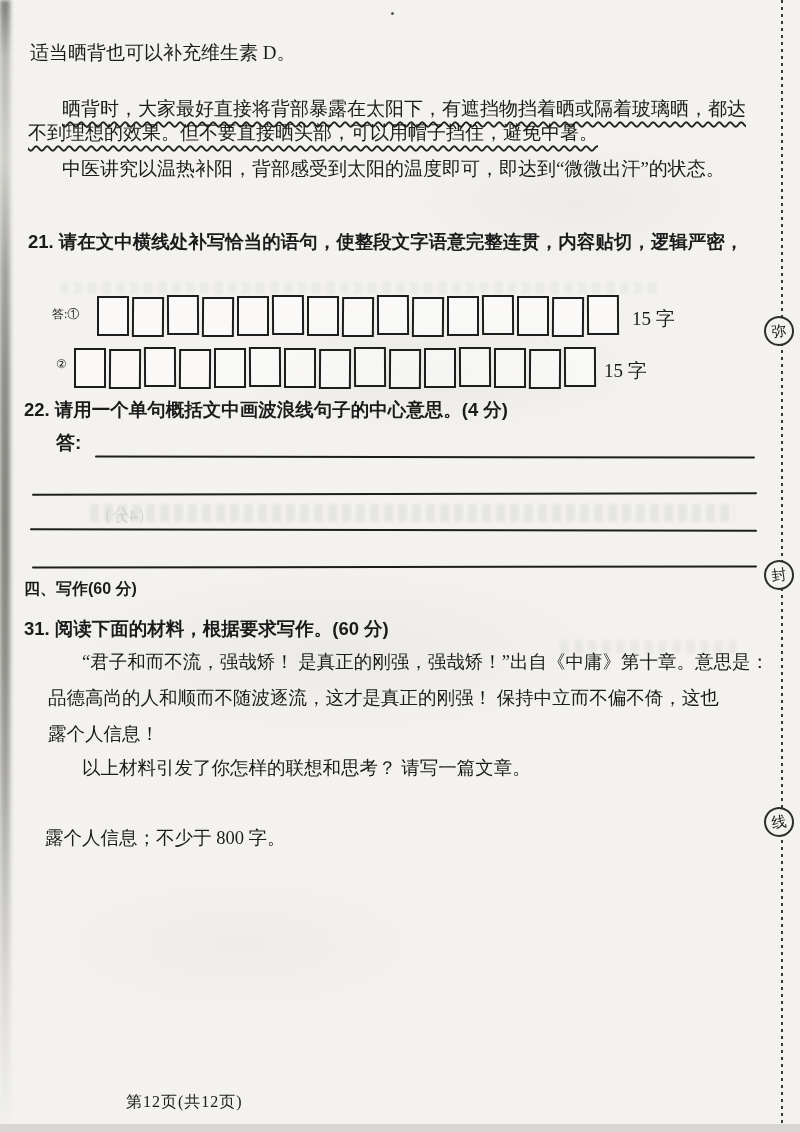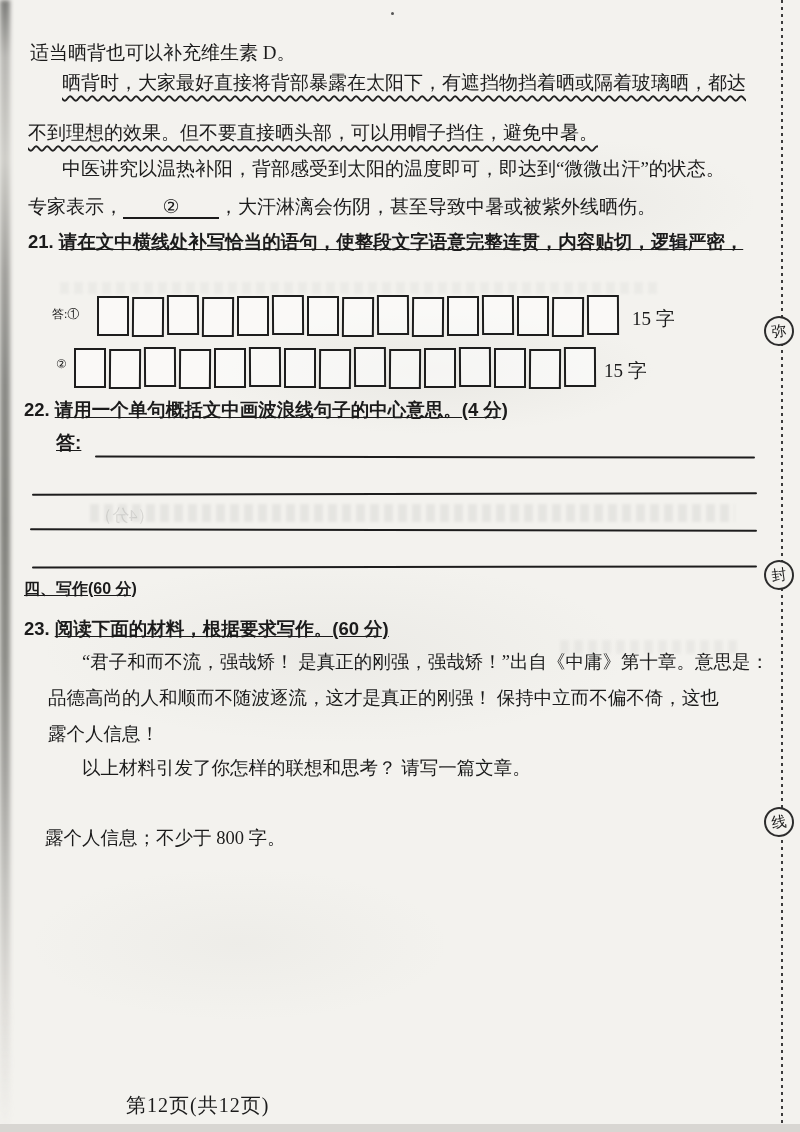--- a/index.html
+++ b/index.html
@@ -12,21 +12,21 @@
       radial-gradient(ellipse 320px 90px at 54% 33%, rgba(175,173,166,.14), transparent 70%),
       radial-gradient(ellipse 420px 130px at 42% 58%, rgba(175,173,166,.11), transparent 70%),
       radial-gradient(ellipse 260px 90px at 72% 18%, rgba(175,173,166,.10), transparent 70%),
       radial-gradient(ellipse 300px 110px at 30% 84%, rgba(175,173,166,.08), transparent 70%),
       linear-gradient(#f3f2ee,#f3f2ee);
     font-family:"Liberation Serif","DejaVu Serif",serif;
     color:#1b1b1b;
   }
   .line{position:absolute;white-space:nowrap;font-size:19px;line-height:22px;}
   .serif{font-family:"Liberation Serif","DejaVu Serif",serif;}
-  .hei{font-family:"Liberation Sans","DejaVu Sans",sans-serif;font-weight:bold;text-decoration:underline;}
+  .hei{font-family:"Liberation Sans","DejaVu Sans",sans-serif;font-weight:bold;}
   .kai{font-family:"Liberation Serif","DejaVu Serif",serif;font-size:18.5px;}
   .wavy{text-decoration-line:underline;text-decoration-style:wavy;text-decoration-color:#222;
         text-decoration-thickness:1.5px;text-underline-offset:6px;}
   .qnum{display:inline-block;margin-right:5px;}
   .blank{display:inline-block;width:96px;border-bottom:2px solid #1b1b1b;text-align:center;
          line-height:20px;}
   .boxrow{position:absolute;display:flex;gap:3px;}
   .cbox{width:32px;height:40px;border:2px solid #1d1d1d;background:rgba(255,255,255,.55);
         box-sizing:border-box;}
   .cbox:nth-child(2n){transform:translateY(1px) rotate(.4deg);}
@@ -40,38 +40,35 @@
               justify-content:center;font-size:15px;box-sizing:border-box;transform:rotate(-8deg);}
   .edge-strip{position:absolute;left:0;top:0;width:10px;height:1132px;filter:blur(2px);
       background:linear-gradient(to bottom,
         #7d7d7a 0%,#b9b8b4 5%,#cfcec9 14%,#a3a29e 24%,#8b8b87 34%,
         #84847f 46%,#8e8e89 58%,#a5a4a0 68%,#c4c3bf 78%,#dedcd8 88%,rgba(243,242,238,0) 100%);}
   .bleed{position:absolute;transform:scaleX(-1);opacity:.16;filter:blur(.6px);
          color:#555;font-size:17px;white-space:nowrap;overflow:hidden;}
   .smudge{position:absolute;opacity:.10;filter:blur(1.5px);
           background:repeating-linear-gradient(90deg,#777 0 9px,transparent 9px 14px);}
   .speck{position:absolute;width:3px;height:3px;background:#555;border-radius:50%;}
-  .footer{position:absolute;font-size:20px;letter-spacing:1px;}
+  .footer{position:absolute;font-size:16px;letter-spacing:1px;}
 </style>
 </head>
 <body>
 
 <div id="page">
 
   <div class="edge-strip"></div>
   <div class="seal-line"></div>
   <div class="speck" style="left:391px;top:12px;"></div>
 
   <div class="line serif" style="left:30px;top:42px;">适当晒背也可以补充维生素 D。</div>
-  <div class="line serif wavy" style="left:62px;top:72px;">晒背时，大家最好直接将背部暴露在太阳下，有遮挡物挡着晒或隔着玻璃晒，都达</div>
+  <div class="line serif wavy" style="left:62px;top:98px;">晒背时，大家最好直接将背部暴露在太阳下，有遮挡物挡着晒或隔着玻璃晒，都达</div>
   <div class="line serif wavy" style="left:28px;top:122px;">不到理想的效果。但不要直接晒头部，可以用帽子挡住，避免中暑。</div>
   <div class="line serif" style="left:62px;top:158px;">中医讲究以温热补阳，背部感受到太阳的温度即可，即达到“微微出汗”的状态。</div>
-  <div class="line serif" style="left:28px;top:196px;">
-    <span>专家表示，</span><span class="blank">②</span><span>，大汗淋漓会伤阴，甚至导致中暑或被紫外线晒伤。</span>
-  </div>
 
   <div class="line hei" style="left:28px;top:231px;font-size:18.5px;">
     <span class="qnum">21.</span><span>请在文中横线处补写恰当的语句，使整段文字语意完整连贯，内容贴切，逻辑严密，</span>
   </div>
 
   <div class="anslabel serif" style="left:52px;top:306px;">答:①</div>
   <div class="boxrow" style="left:97px;top:296px;">
       <div class="cbox"></div>
       <div class="cbox"></div>
       <div class="cbox"></div>
@@ -120,21 +117,21 @@
   <div class="ansline" style="left:30px;top:529px;width:727px;transform:rotate(.1deg);"></div>
   <div class="ansline" style="left:32px;top:566px;width:725px;transform:rotate(-.08deg);"></div>
 
   <div class="smudge" style="left:90px;top:504px;width:645px;height:18px;"></div>
   <div class="bleed" style="left:95px;top:504px;">（4分）</div>
   <div class="smudge" style="left:60px;top:282px;width:600px;height:12px;opacity:.06;"></div>
   <div class="smudge" style="left:560px;top:640px;width:180px;height:14px;opacity:.07;"></div>
 
   <div class="line hei" style="left:24px;top:578px;font-size:16px;">四、写作(60 分)</div>
   <div class="line hei" style="left:24px;top:618px;font-size:18.5px;">
-    <span class="qnum">23.</span><span>阅读下面的材料，根据要求写作。(60 分)</span>
+    <span class="qnum">31.</span><span>阅读下面的材料，根据要求写作。(60 分)</span>
   </div>
   <div class="line kai" style="left:82px;top:651px;">“君子和而不流，强哉矫！ 是真正的刚强，强哉矫！”出自《中庸》第十章。意思是：</div>
   <div class="line kai" style="left:48px;top:687px;">品德高尚的人和顺而不随波逐流，这才是真正的刚强！ 保持中立而不偏不倚，这也</div>
   <div class="line kai" style="left:48px;top:723px;">露个人信息！</div>
   <div class="line kai" style="left:82px;top:757px;">以上材料引发了你怎样的联想和思考？ 请写一篇文章。</div>
   <div class="line kai" style="left:45px;top:827px;">露个人信息；不少于 800 字。</div>
 
   <div class="seal-badge" style="top:316px;">
     <span>弥</span>
   </div>

